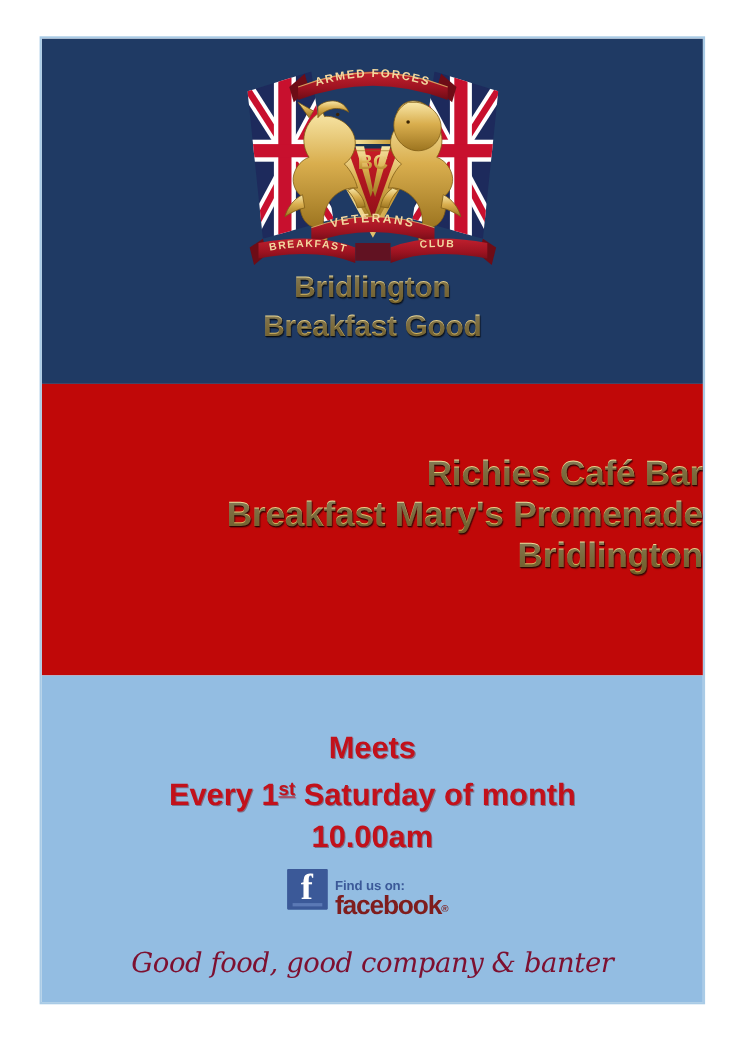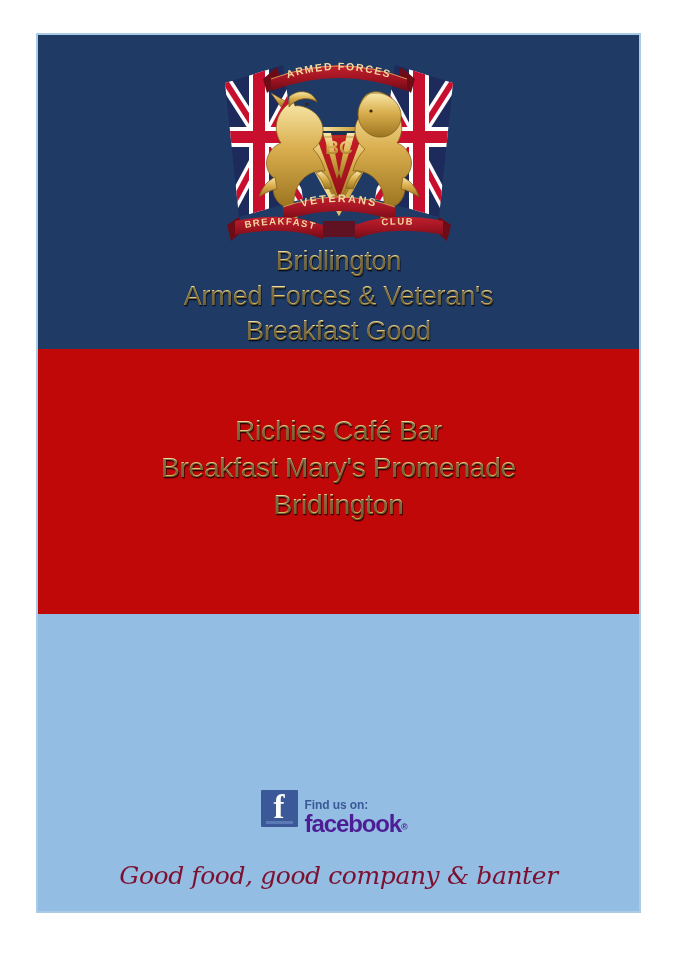--- a/index.html
+++ b/index.html
@@ -44,41 +44,41 @@
 
   
   #navy-titles {
     position: absolute;
     left: 0; right: 0;
     top: 209px;
     text-align: center;
   }
   .gold-line {
     font-size: 27px;
-    font-weight: normal;
+    font-weight: bold;
     line-height: 35px;
     letter-spacing: -0.2px;
     color: #e8d388;
     background: linear-gradient(180deg, #fdf2bb 0%, #e3c776 45%, #c9a747 100%);
     -webkit-background-clip: text;
     background-clip: text;
     -webkit-text-fill-color: transparent;
     text-shadow: 0 1px 0 rgba(0,0,0,0.45);
     filter: drop-shadow(1px 1px 0px rgba(0,0,0,0.55));
     white-space: nowrap;
   }
 
   
   #red-lines {
     position: absolute;
     left: 0; right: 0;
     top: 63px;
     text-align: center;
   }
-  #red-lines .gold-line { font-size: 28px; line-height: 37px; }
+  #red-lines .gold-line { font-size: 32px; line-height: 37px; text-align: right; }
 
   
   #meets-block {
     position: absolute;
     left: 0; right: 0;
     top: 47px;
     text-align: center;
   }
   .dkred-line {
     font-size: 28px;
@@ -135,21 +135,21 @@
   #fb-text { line-height: 1; }
   #fb-find {
     color: #3b5998;
     font-size: 12px;
     font-weight: bold;
     letter-spacing: -0.1px;
     margin-bottom: 1px;
     margin-top: 19px;
   }
   #fb-word {
-    color: #4c1d95;
+    color: #7f1d1d;
     font-size: 24px;
     font-weight: bold;
     letter-spacing: -1.1px;
   }
   #fb-reg {
     font-size: 9px;
     vertical-align: 2px;
     letter-spacing: 0;
   }
 
@@ -322,35 +322,39 @@
           </text>
           <text font-family="Liberation Sans, sans-serif" font-size="9.5" font-weight="bold" fill="#f3d9a0" letter-spacing="1.4">
             <textPath href="#arcBR" startOffset="50%" text-anchor="middle">CLUB</textPath>
           </text>
         </g>
       </svg>
     </div>
 
     <div id="navy-titles">
       <div class="gold-line">Bridlington</div>
-      <div class="gold-line">Armed Forces &amp; Veteran's</div>
       <div class="gold-line">Breakfast Good</div>
     </div>
   </div>
 
   <div class="panel" id="panel-red">
     <div id="red-lines">
       <div class="gold-line">Richies Café Bar</div>
       <div class="gold-line">Breakfast Mary's Promenade</div>
       <div class="gold-line">Bridlington</div>
     </div>
   </div>
 
   <div class="panel" id="panel-blue">
 
+    <div id="meets-block">
+      <div class="dkred-line">Meets</div>
+      <div class="dkred-line"><span>Every 1</span><span class="ordinal">st</span><span> Saturday of month</span></div>
+      <div class="dkred-line">10.00am</div>
+    </div>
 
     <div id="fb-badge">
       <div id="fb-icon">
         <span class="fletter">f</span>
         <span class="fbase"></span>
       </div>
       <div id="fb-text">
         <div id="fb-find">Find us on:</div>
         <div id="fb-word"><span>facebook</span><span id="fb-reg">®</span></div>
       </div>

